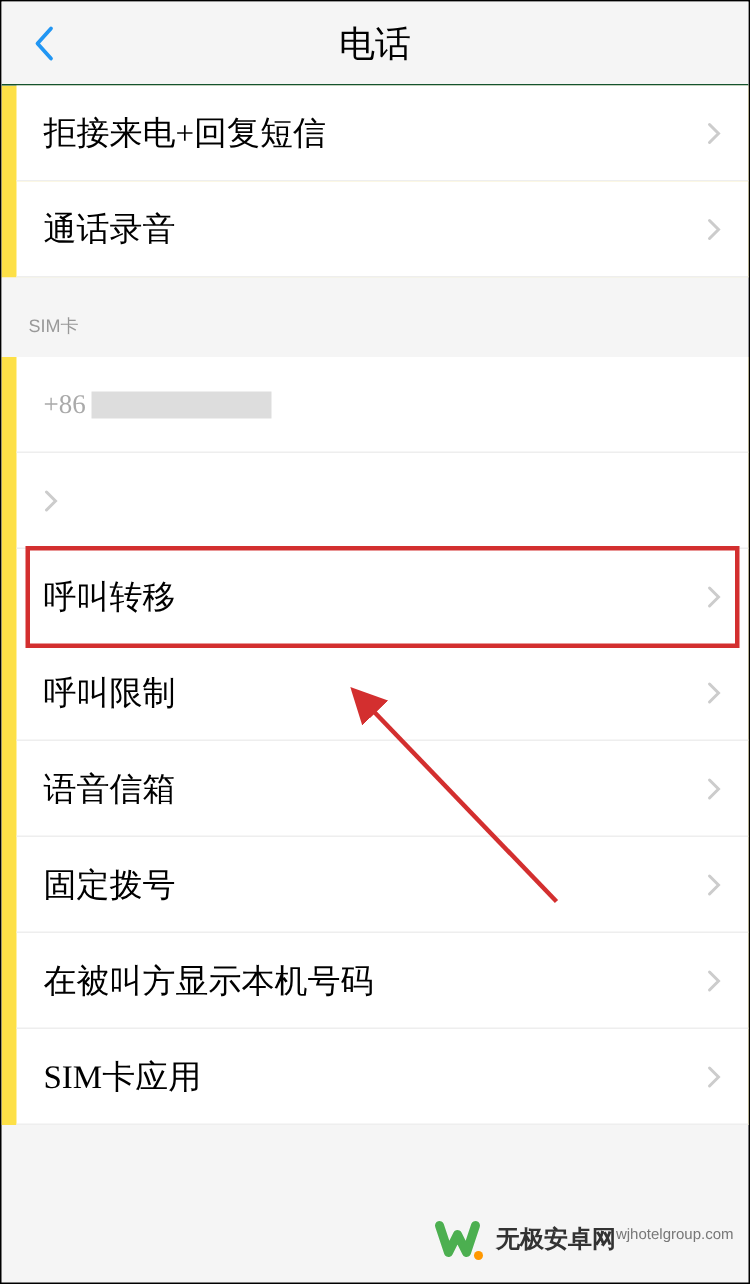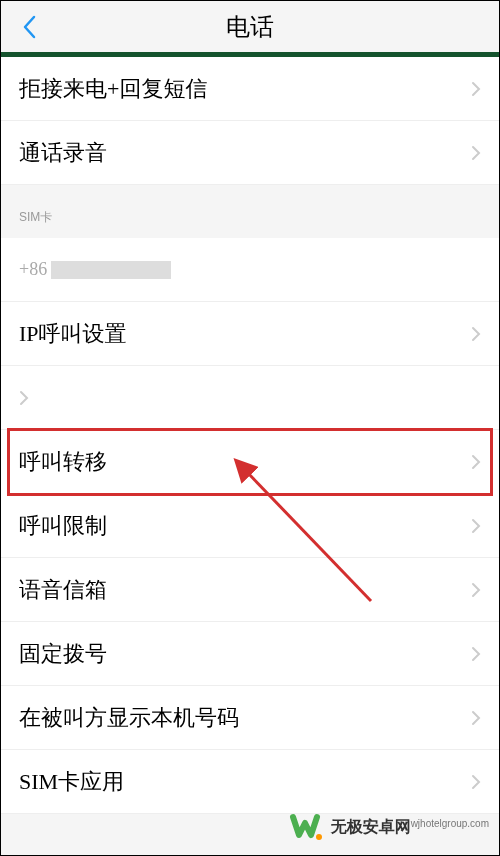--- a/index.html
+++ b/index.html
@@ -15,21 +15,21 @@
       position: relative;
       overflow: hidden;
       border: 1px solid #000;
     }
     .header {
       height: 56px;
       background: #f5f5f5;
       display: flex;
       align-items: center;
       position: relative;
-      border-bottom: 5px solid #14532d;
+      border-bottom: 1px solid #14532d;
     }
     .back-btn {
       position: absolute;
       left: 16px;
       top: 50%;
       transform: translateY(-50%);
       width: 24px;
       height: 24px;
       display: flex;
       align-items: center;
@@ -40,20 +40,21 @@
       height: 24px;
     }
     .title {
       width: 100%;
       text-align: center;
       font-size: 24px;
       color: #000;
     }
     .section {
       background: #fde047;
+      padding-left: 10px;
     }
     .section-header {
       padding: 24px 18px 12px 18px;
       font-size: 12px;
       color: #999;
       background: #f5f5f5;
       font-family: -apple-system, "Helvetica Neue", Arial, sans-serif;
     }
     .row {
       height: 64px;
@@ -178,28 +179,20 @@
   </div>
 </div>
 
 <div class="section-header">SIM卡</div>
 
 <div class="section">
   <div class="row">
     <div class="row-value">
       <span>+86</span>
       <span class="redacted"></span>
-    </div>
-  </div>
-  <div class="row">
-    <div class="row-label">IP呼叫设置</div>
-    <div class="chevron">
-      <svg viewBox="0 0 10 16">
-          <polyline points="2,2 8,8 2,14" fill="none" stroke="#ccc" stroke-width="2" stroke-linecap="round"></polyline>
-        </svg>
     </div>
   </div>
   <div class="row">
     <div class="chevron">
       <svg viewBox="0 0 10 16">
           <polyline points="2,2 8,8 2,14" fill="none" stroke="#ccc" stroke-width="2" stroke-linecap="round"></polyline>
         </svg>
     </div>
   </div>
   <div class="row highlighted">

